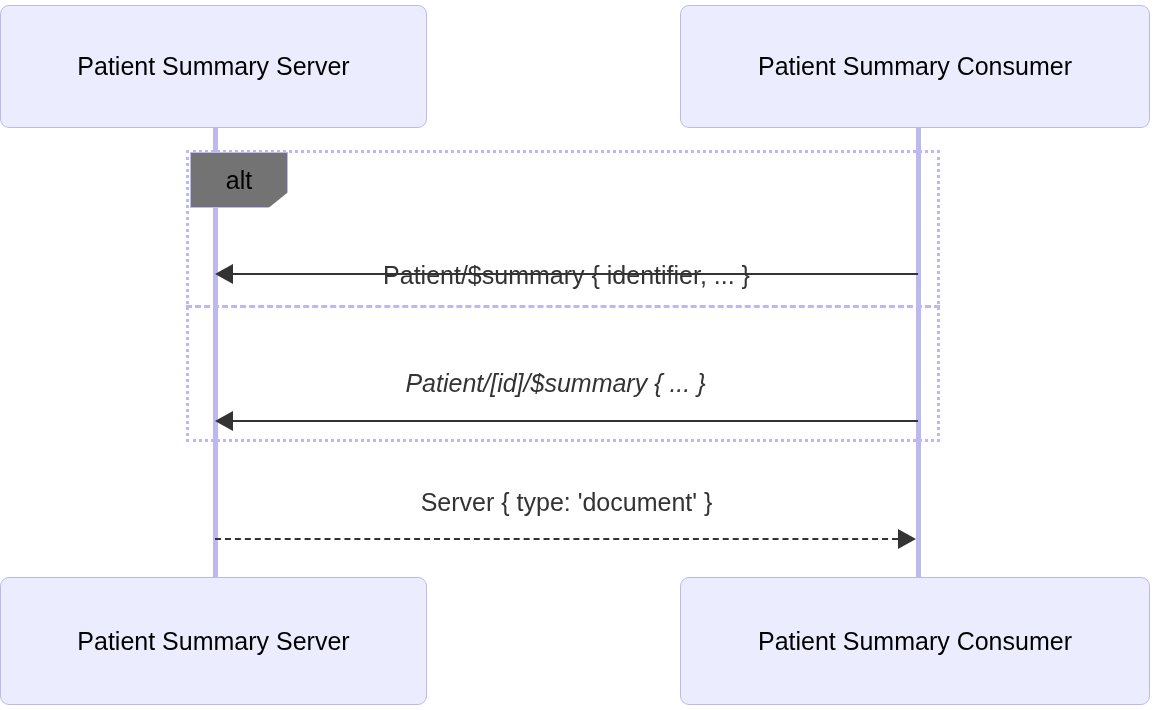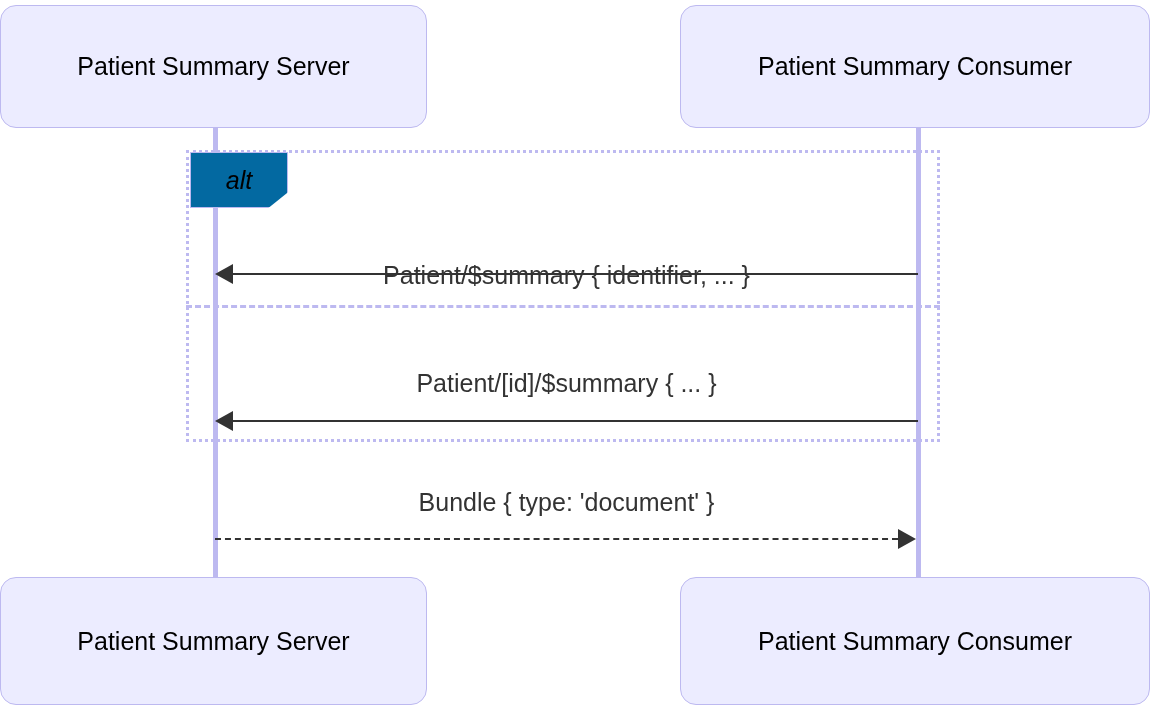--- a/index.html
+++ b/index.html
@@ -15,21 +15,21 @@
     font-family: "Liberation Sans", sans-serif;
     overflow: hidden;
   }
 
   
   .participant {
     position: absolute;
     box-sizing: border-box;
     background: #ECECFF;
     border: 1.6px solid #BDB9F0;
-    border-radius: 16px;
+    border-radius: 9px;
     display: flex;
     align-items: center;
     justify-content: center;
     z-index: 6;
   }
   .participant .plabel {
     font-size: 25px;
     color: #000000;
     line-height: 1;
     white-space: nowrap;
@@ -53,30 +53,29 @@
   }
   .fragment-divider {
     position: absolute;
     height: 0;
     border-top: 3px dashed #BDB9F0;
     z-index: 3;
   }
   .fragment-tag {
     position: absolute;
     box-sizing: border-box;
-    background: #0369a1;
+    background: #737373;
     border: 1.6px solid #BDB9F0;
     display: flex;
     align-items: center;
     justify-content: center;
     z-index: 7;
     -webkit-clip-path: polygon(0 0, 100% 0, 100% 72%, 80% 100%, 0 100%);
     clip-path: polygon(0 0, 100% 0, 100% 72%, 80% 100%, 0 100%);
     filter: drop-shadow(2px 2px 2px rgba(140,140,170,0.40));
-    font-style: italic;
   }
   .fragment-tag .tlabel {
     font-size: 25px;
     color: #000000;
     line-height: 1;
   }
 
   
   .msg-label {
     position: absolute;
@@ -140,21 +139,21 @@
     <span class="plabel">Patient Summary Server</span>
   </div>
   <div class="participant" style="left:680px; top:577px; width:470px; height:128px;">
     <span class="plabel">Patient Summary Consumer</span>
   </div>
 
   <div class="msg-label" style="left:215px; top:224px; width:703px;margin-top:39px;">Patient/$summary { identifier, ... }</div>
   <div class="msg-line solid" style="left:225px; top:273px; width:693px;"></div>
   <div class="arrowhead left" style="left:215px; top:264px;"></div>
 
-  <div class="msg-label" style="left:215px; top:371px; width:703px;">Patient/[id]/$summary { ... }</div>
+  <div class="msg-label" style="left:204px; top:371px; width:703px;font-style:italic;">Patient/[id]/$summary { ... }</div>
   <div class="msg-line solid" style="left:225px; top:420px; width:693px;"></div>
   <div class="arrowhead left" style="left:215px; top:411px;"></div>
 
-  <div class="msg-label" style="left:215px; top:490px; width:703px;">Bundle { type: 'document' }</div>
+  <div class="msg-label" style="left:215px; top:490px; width:703px;">Server { type: 'document' }</div>
   <div class="msg-line dashed" style="left:215px; top:538px; width:683px;"></div>
   <div class="arrowhead right" style="left:898px; top:529px;"></div>
 
 </div>
 
 </body></html>

